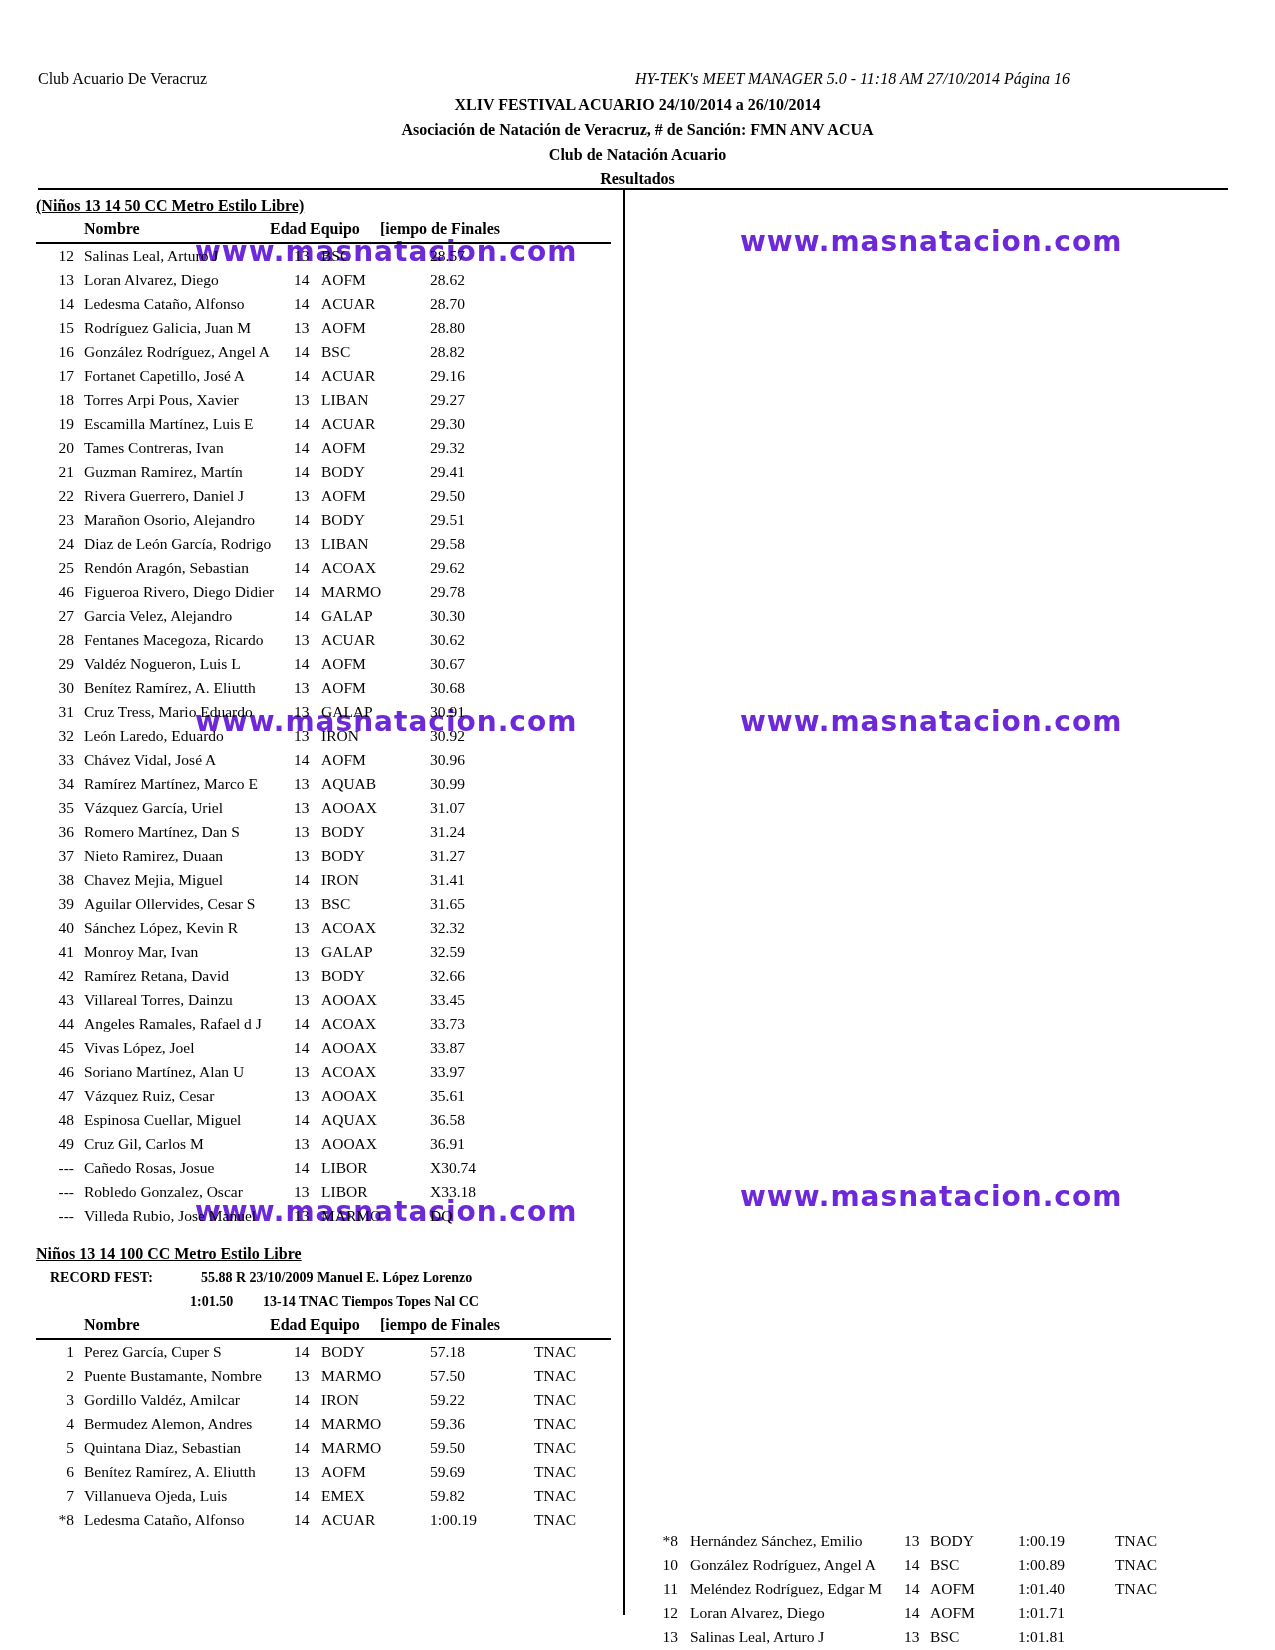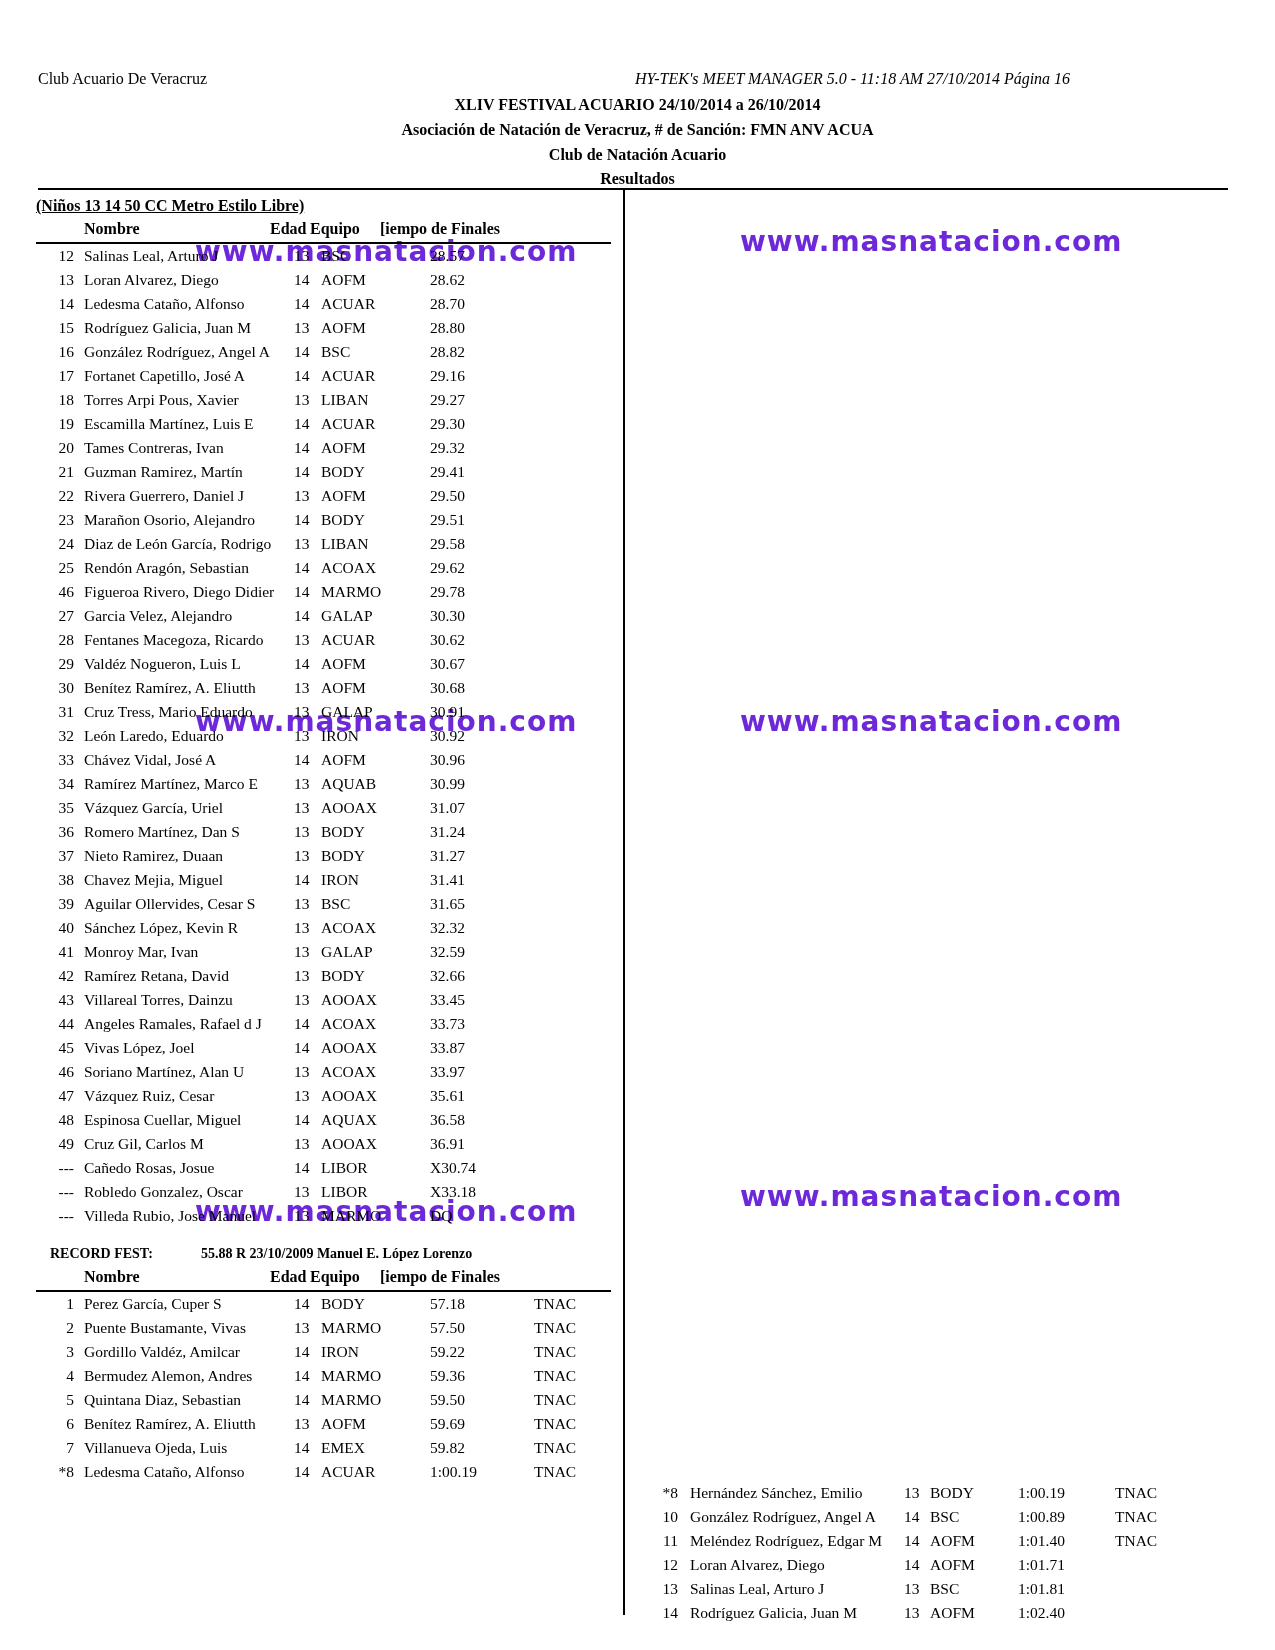--- a/index.html
+++ b/index.html
@@ -414,42 +414,47 @@
         <span class="place">---</span>
         <span class="name">Villeda Rubio, Jose Manuel</span>
         <span class="age">13</span>
         <span class="team">MARMO</span>
         <span class="time">DQ</span>
         <span class="std"></span>
       </div>
     </div>
 
   <div class="gap"></div>
+  <div class="ev-title">Niños 13 14 100 CC Metro Estilo Libre</div>
   <div class="sub-line">
     <span style="position:absolute; left:14px;">RECORD FEST:</span>
     <span style="position:absolute; left:165px;">55.88  R  23/10/2009   Manuel E. López Lorenzo</span>
+  </div>
+  <div class="sub-line">
+    <span style="position:absolute; left:154px;">1:01.50</span>
+    <span style="position:absolute; left:227px;">13-14 TNAC Tiempos Topes Nal CC</span>
   </div>
   <div class="colhead">
     <span class="h-nombre">Nombre</span>
     <span class="h-edad">Edad</span>
     <span class="h-equipo">Equipo</span>
     <span class="h-tiempo">[iempo de Finales</span>
   </div>
   <div>
       <div class="row">
         <span class="place">1</span>
         <span class="name">Perez García, Cuper S</span>
         <span class="age">14</span>
         <span class="team">BODY</span>
         <span class="time">57.18</span>
         <span class="std">TNAC</span>
       </div>
       <div class="row">
         <span class="place">2</span>
-        <span class="name">Puente Bustamante, Vivas</span>
+        <span class="name">Puente Bustamante, Nombre</span>
         <span class="age">13</span>
         <span class="team">MARMO</span>
         <span class="time">57.50</span>
         <span class="std">TNAC</span>
       </div>
       <div class="row">
         <span class="place">3</span>
         <span class="name">Gordillo Valdéz, Amilcar</span>
         <span class="age">14</span>
         <span class="team">IRON</span>

